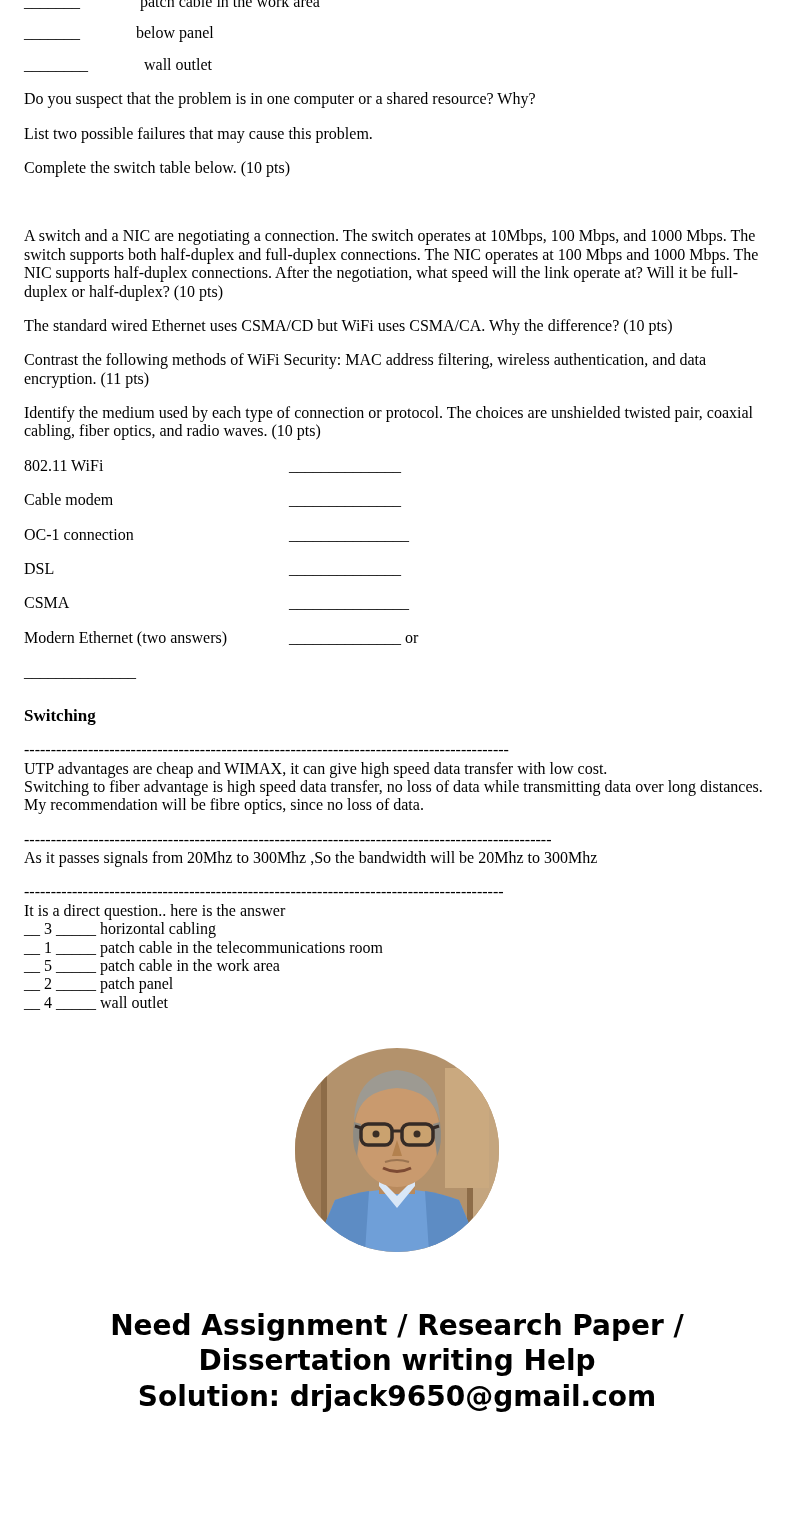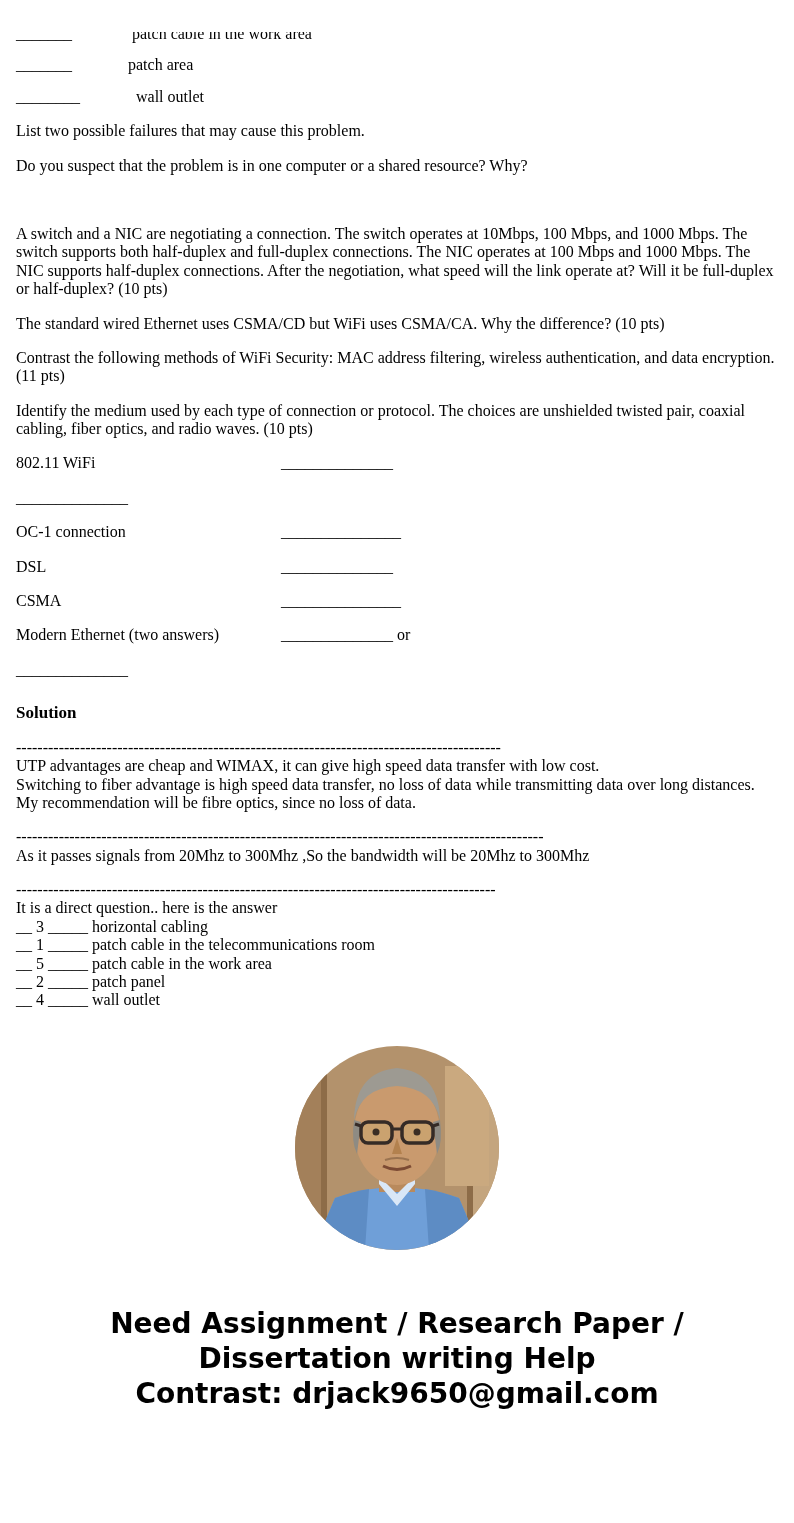--- a/index.html
+++ b/index.html
@@ -9,23 +9,22 @@
     color: #000000;
   }
   body {
     width: 794px;
     min-height: 1523px;
     font-family: "Liberation Serif", "DejaVu Serif", serif;
     font-size: 16px;
     line-height: 1.15;
   }
   .doc {
-    padding: 0 16px;
+    padding: 0 24px;
     overflow: hidden;
-    margin-top: 32px;
   }
   p { margin: 16px 0; }
   .pre { white-space: pre-wrap; }
   .blank-line { margin: 13px 0; }
   .first-cut { margin-top: -7px; }
   .spacer-table { height: 18px; }
   .medium-row { display: flex; margin: 16px 0; }
   .medium-label { width: 265px; flex: none; }
   .medium-blank { white-space: pre; }
   .solution-heading {
@@ -48,39 +47,41 @@
     line-height: 1.26;
   }
   .footer p { margin: 0 auto; max-width: 742px; }
 </style>
 </head>
 <body>
 
 <div class="doc">
 
   <p class="pre blank-line first-cut">_______               patch cable in the work area</p>
-  <p class="pre blank-line">_______              patch area</p>
+  <p class="pre blank-line">_______              below panel</p>
   <p class="pre blank-line">________              wall outlet</p>
 
+  <p>Do you suspect that the problem is in one computer or a shared resource? Why?</p>
   <p>List two possible failures that may cause this problem.</p>
-  <p>Do you suspect that the problem is in one computer or a shared resource? Why?</p>
+  <p>Complete the switch table below. (10 pts)</p>
 
   <div class="spacer-table"></div>
 
   <p>A switch and a NIC are negotiating a connection. The switch operates at 10Mbps, 100 Mbps, and 1000 Mbps. The switch supports both half-duplex and full-duplex connections. The NIC operates at 100 Mbps and 1000 Mbps. The NIC supports half-duplex connections. After the negotiation, what speed will the link operate at? Will it be full-duplex or half-duplex? (10 pts)</p>
   <p>The standard wired Ethernet uses CSMA/CD but WiFi uses CSMA/CA. Why the difference? (10 pts)</p>
   <p>Contrast the following methods of WiFi Security: MAC address filtering, wireless authentication, and data encryption. (11 pts)</p>
   <p>Identify the medium used by each type of connection or protocol. The choices are unshielded twisted pair, coaxial cabling, fiber optics, and radio waves. (10 pts)</p>
 
   <div class="medium-row">
     <span class="medium-label">802.11 WiFi</span>
       <span class="medium-blank">______________</span>
       <span></span>
   </div>
   <div class="medium-row">
+    <span class="medium-label">Cable modem</span>
       <span class="medium-blank">______________</span>
       <span></span>
   </div>
   <div class="medium-row">
     <span class="medium-label">OC-1 connection</span>
       <span class="medium-blank">_______________</span>
       <span></span>
   </div>
   <div class="medium-row">
     <span class="medium-label">DSL</span>
@@ -93,21 +94,21 @@
       <span></span>
   </div>
   <div class="medium-row">
     <span class="medium-label">Modern Ethernet (two answers)</span>
       <span class="medium-blank">______________</span>
       <span class="medium-blank"> or</span>
   </div>
 
   <p>______________</p>
 
-  <p class="solution-heading">Solution</p>
+  <p class="solution-heading">Switching</p>
 
   <p class="pre">-------------------------------------------------------------------------------------------
 UTP advantages are cheap and WIMAX, it can give high speed data transfer with low cost.
 Switching to fiber advantage is high speed data transfer, no loss of data while transmitting data over long distances.
 My recommendation will be fibre optics, since no loss of data.</p>
   <p class="pre">---------------------------------------------------------------------------------------------------
 As it passes signals from 20Mhz to 300Mhz ,So the bandwidth will be 20Mhz to 300Mhz</p>
   <p class="pre">------------------------------------------------------------------------------------------
 It is a direct question.. here is the answer
 __ 3 _____ horizontal cabling
@@ -148,16 +149,16 @@
         <circle cx="122" cy="86" r="3.5" fill="#3a2e24"></circle>
         <path d="M102 92 L97 108 L107 108 Z" fill="#b3814e"></path>
         <path d="M88 120 Q102 127 116 120" stroke="#7c4a33" stroke-width="3" fill="none"></path>
         <path d="M90 114 Q102 110 114 114" stroke="#9a7350" stroke-width="2" fill="none"></path>
       </g>
     </svg>
   </div>
 
   <div class="footer">
     <p>Need Assignment / Research Paper / Dissertation writing Help</p>
-    <p>Contrast: drjack9650@gmail.com</p>
+    <p>Solution: drjack9650@gmail.com</p>
   </div>
 
 </div>
 
 </body></html>

